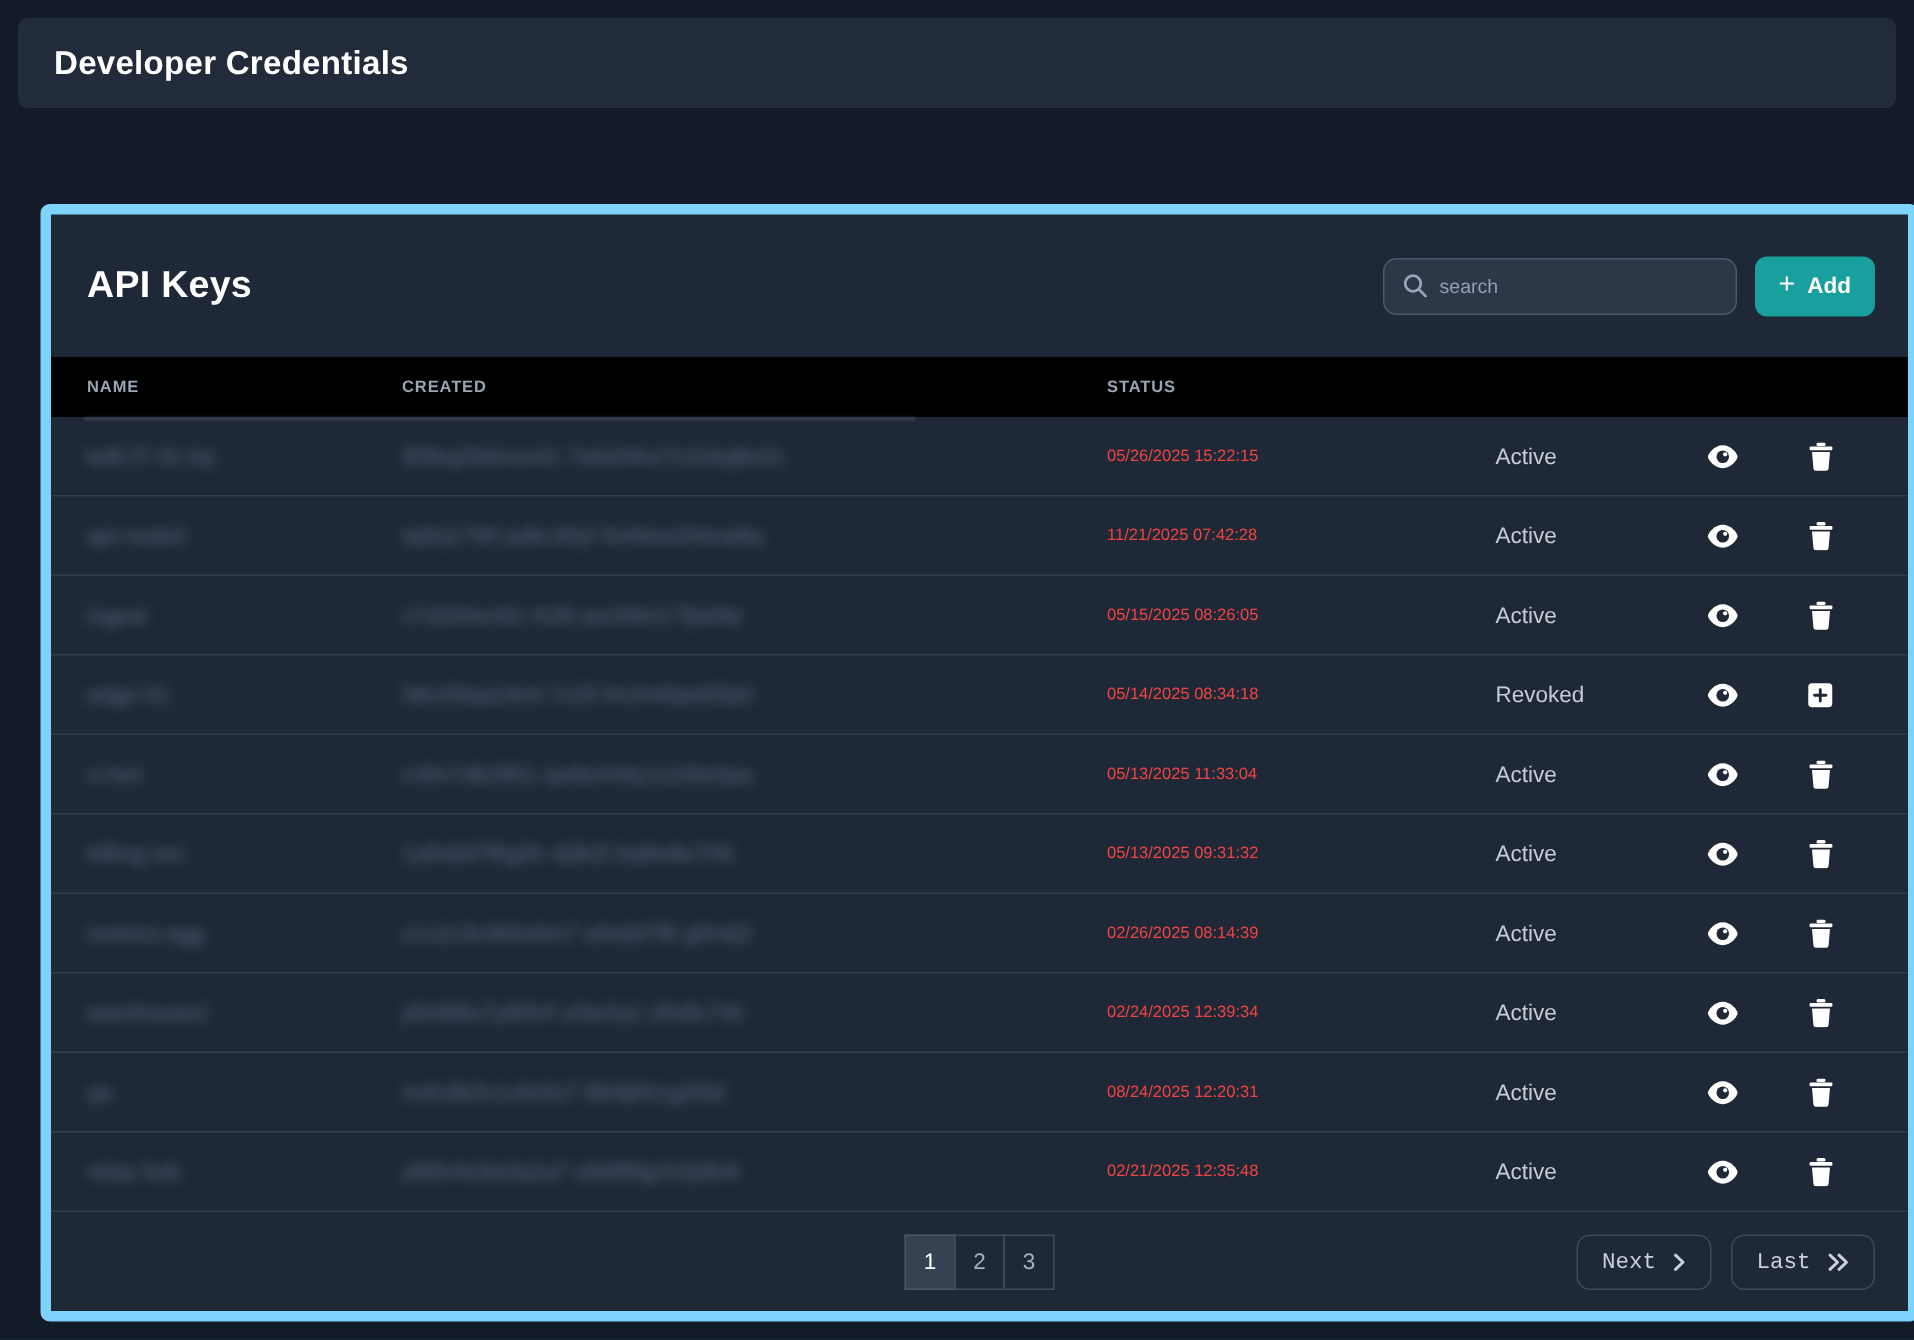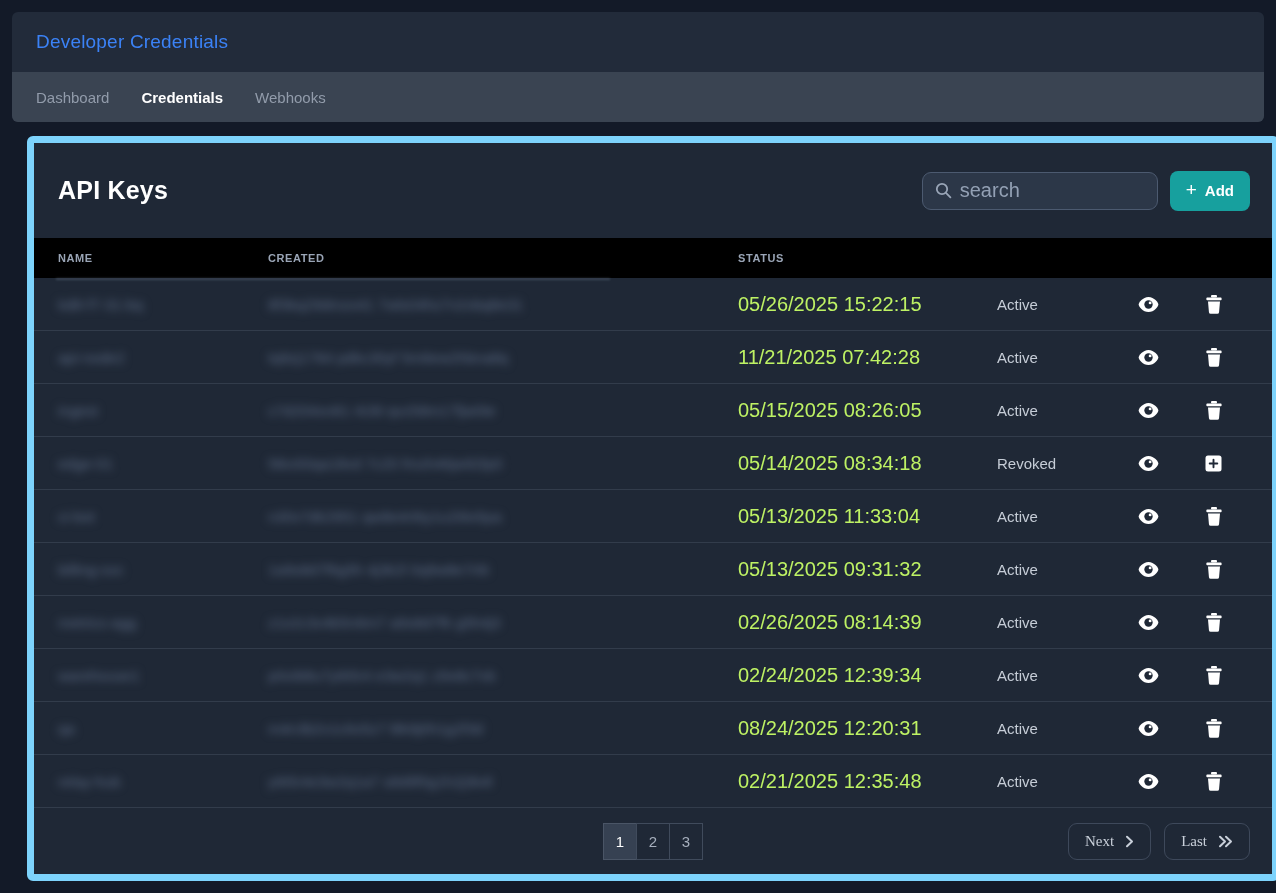--- a/index.html
+++ b/index.html
@@ -11,42 +11,42 @@
     overflow:hidden;
     position:relative;
   }
 
   
   .header-card {
     position:absolute; left:12px; top:12px; width:1252px;
     background:#222b3a; border-radius:6px; overflow:hidden;
   }
   .title-row { height:60px; display:flex; align-items:center; padding:0 24px; }
-  .page-title { font-size:19px; font-weight:400; color:#3b82f6; letter-spacing:.2px; }
+  .page-title { font-size:22px; font-weight:700; color:#ffffff; letter-spacing:.2px; }
   .tab-bar { height:50px; background:#3a4452; display:flex; align-items:center; padding:0 24px; gap:32px; }
   .tab { font-size:15px; color:#929cab; cursor:pointer; }
   .tab.active { color:#ffffff; font-weight:700; }
 
   
   .main-panel {
     position:absolute; left:27px; top:136px; width:1252px; height:745px;
     background:#1f2836; border:7px solid #7dd3fc; border-radius:6px;
     display:flex; flex-direction:column; overflow:hidden;
   }
   .panel-header { height:95px; display:flex; align-items:center; justify-content:space-between; padding:0 22px 0 24px; }
   .panel-title { font-size:25px; font-weight:700; color:#ffffff; letter-spacing:.2px; }
   .controls { display:flex; align-items:center; gap:12px; }
 
   .search-box {
     width:236px; height:38px; background:#2c3748; border:1px solid #4c5a70;
     border-radius:9px; display:flex; align-items:center; padding:0 12px; gap:8px;
   }
   .search-box input {
     background:transparent; border:none; outline:none; width:100%;
-    font-family:"Liberation Sans", sans-serif; font-size:20px; color:#cdd5e1;
+    font-family:"Liberation Sans", sans-serif; font-size:13px; color:#cdd5e1;
   }
   .search-box input::placeholder { color:#93a0b4; }
 
   .add-btn {
     height:40px; padding:0 16px; background:#17a09e; border:none; border-radius:8px;
     color:#ffffff; font-family:"Liberation Sans", sans-serif; font-size:15px; font-weight:700;
     display:flex; align-items:center; gap:8px; cursor:pointer;
   }
   .add-btn .plus { font-size:19px; font-weight:400; line-height:1; margin-top:-2px; }
 
@@ -62,56 +62,51 @@
   .table-body { }
   .row { height:53px; border-bottom:1px solid rgba(151,166,189,.16); position:relative; }
   .row:first-child::before {
     content:''; position:absolute; top:0; left:22px; width:554px; height:2px;
     background:rgba(167,186,214,.22); filter:blur(1px);
   }
   .cell-redacted {
     font-size:15px; color:#5a6983; white-space:nowrap; overflow:hidden;
     filter:blur(4px); user-select:none; max-width:100%;
   }
-  .cell-created { font-size:20px; color:#bef264; }
+  .cell-created { font-size:11px; color:#ef4444; }
   .cell-status  { font-size:15px; color:#c6cdd7; }
   .icon-btn {
     width:30px; height:30px; display:flex; align-items:center; justify-content:center;
     background:transparent; border:none; cursor:pointer; justify-self:center;
   }
 
   
   .pagination { flex:1; position:relative; display:flex; align-items:center; }
   .page-group { position:absolute; left:50%; transform:translateX(-50%); display:flex; }
   .page-btn {
     width:34px; height:37px; display:flex; align-items:center; justify-content:center;
     font-size:15px; color:#a6afbd; background:transparent; border:1px solid #404b5c;
     cursor:pointer; font-family:"Liberation Sans", sans-serif;
   }
   .page-btn + .page-btn { margin-left:-1px; }
   .page-btn.active { background:#364152; border-color:#4a5566; color:#ffffff; }
   .nav-btns { margin-left:auto; display:flex; gap:13px; padding-right:22px; }
   .nav-btn {
     height:37px; padding:0 16px; background:transparent; border:1px solid #3e495b;
     border-radius:9px; display:flex; align-items:center; gap:11px;
-    font-family:Liberation Serif, serif; font-size:15px; color:#c9d0da; cursor:pointer;
+    font-family:Liberation Mono, monospace; font-size:15px; color:#c9d0da; cursor:pointer;
   }
 </style>
 </head>
 <body>
 
 <div class="header-card">
   <div class="title-row">
     <div class="page-title">Developer Credentials</div>
   </div>
-  <div class="tab-bar">
-      <div class="tab">Dashboard</div>
-      <div class="tab active">Credentials</div>
-      <div class="tab">Webhooks</div>
-    </div>
 </div>
 
 <div class="main-panel">
 
   <div class="panel-header">
     <div class="panel-title">API Keys</div>
     <div class="controls">
       <div class="search-box">
         <span style="display:flex">
           <svg width="17" height="17" viewBox="0 0 17 17" fill="none" stroke="#9aa6b8" stroke-width="1.8">

